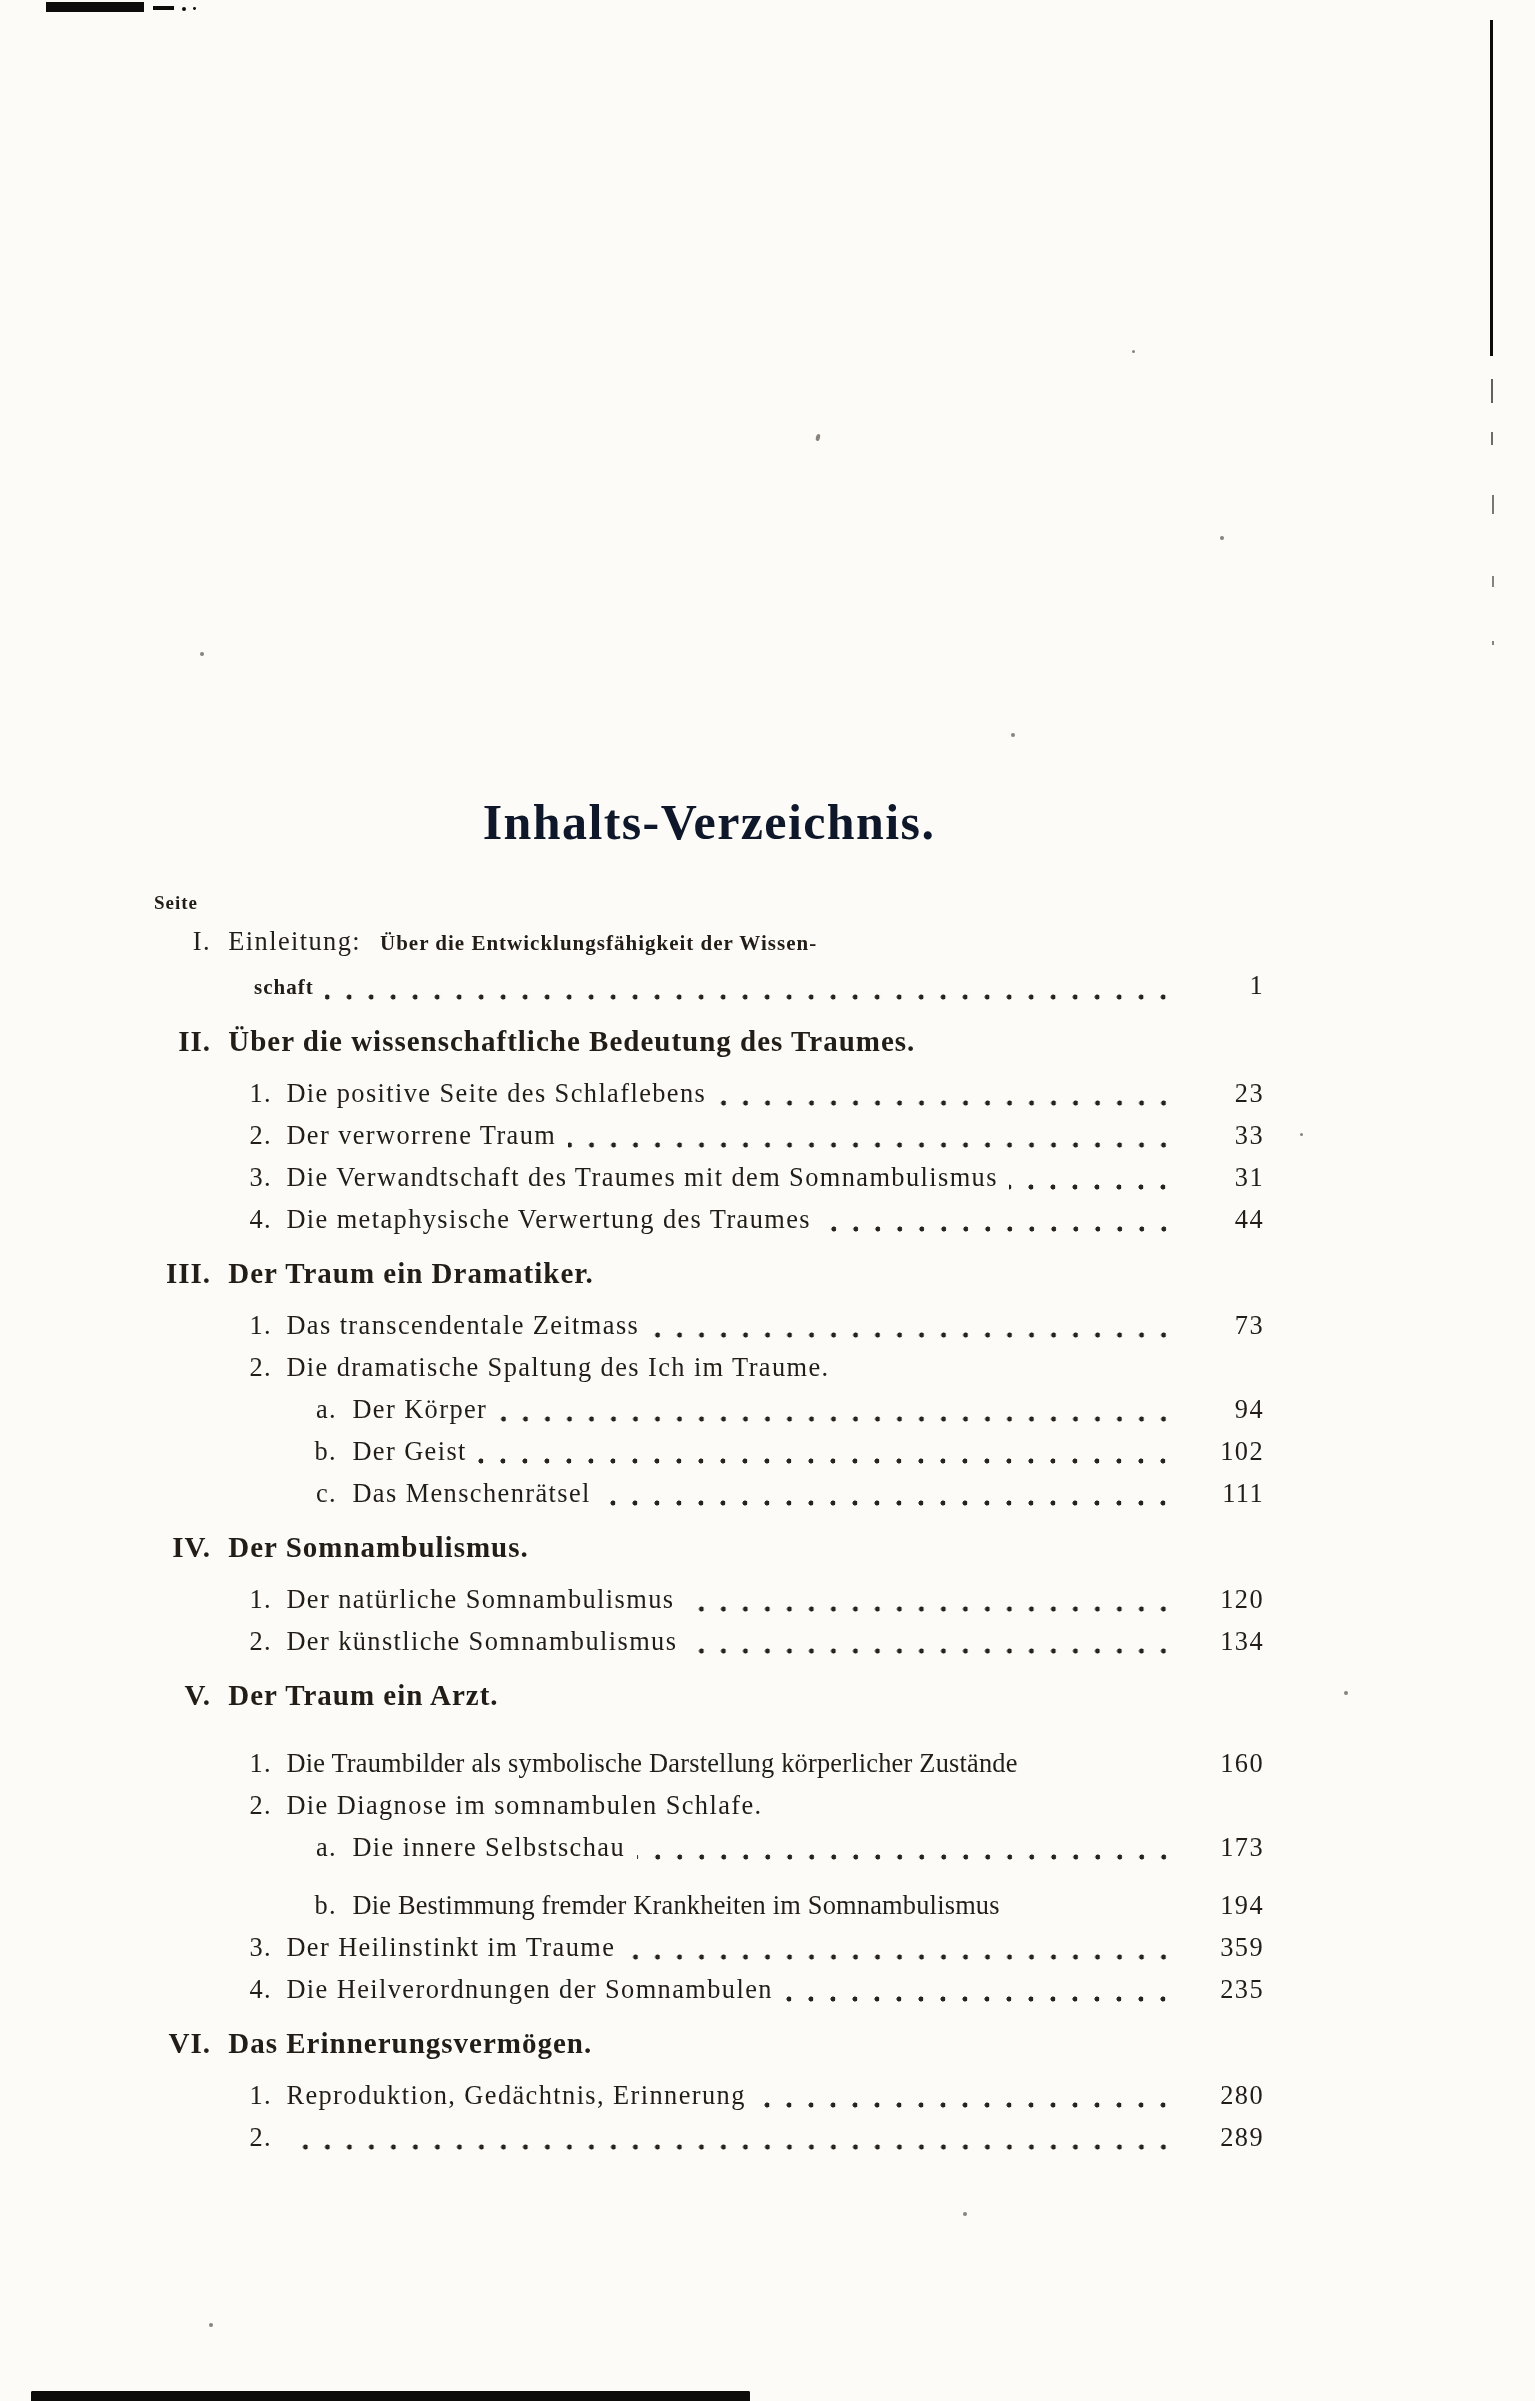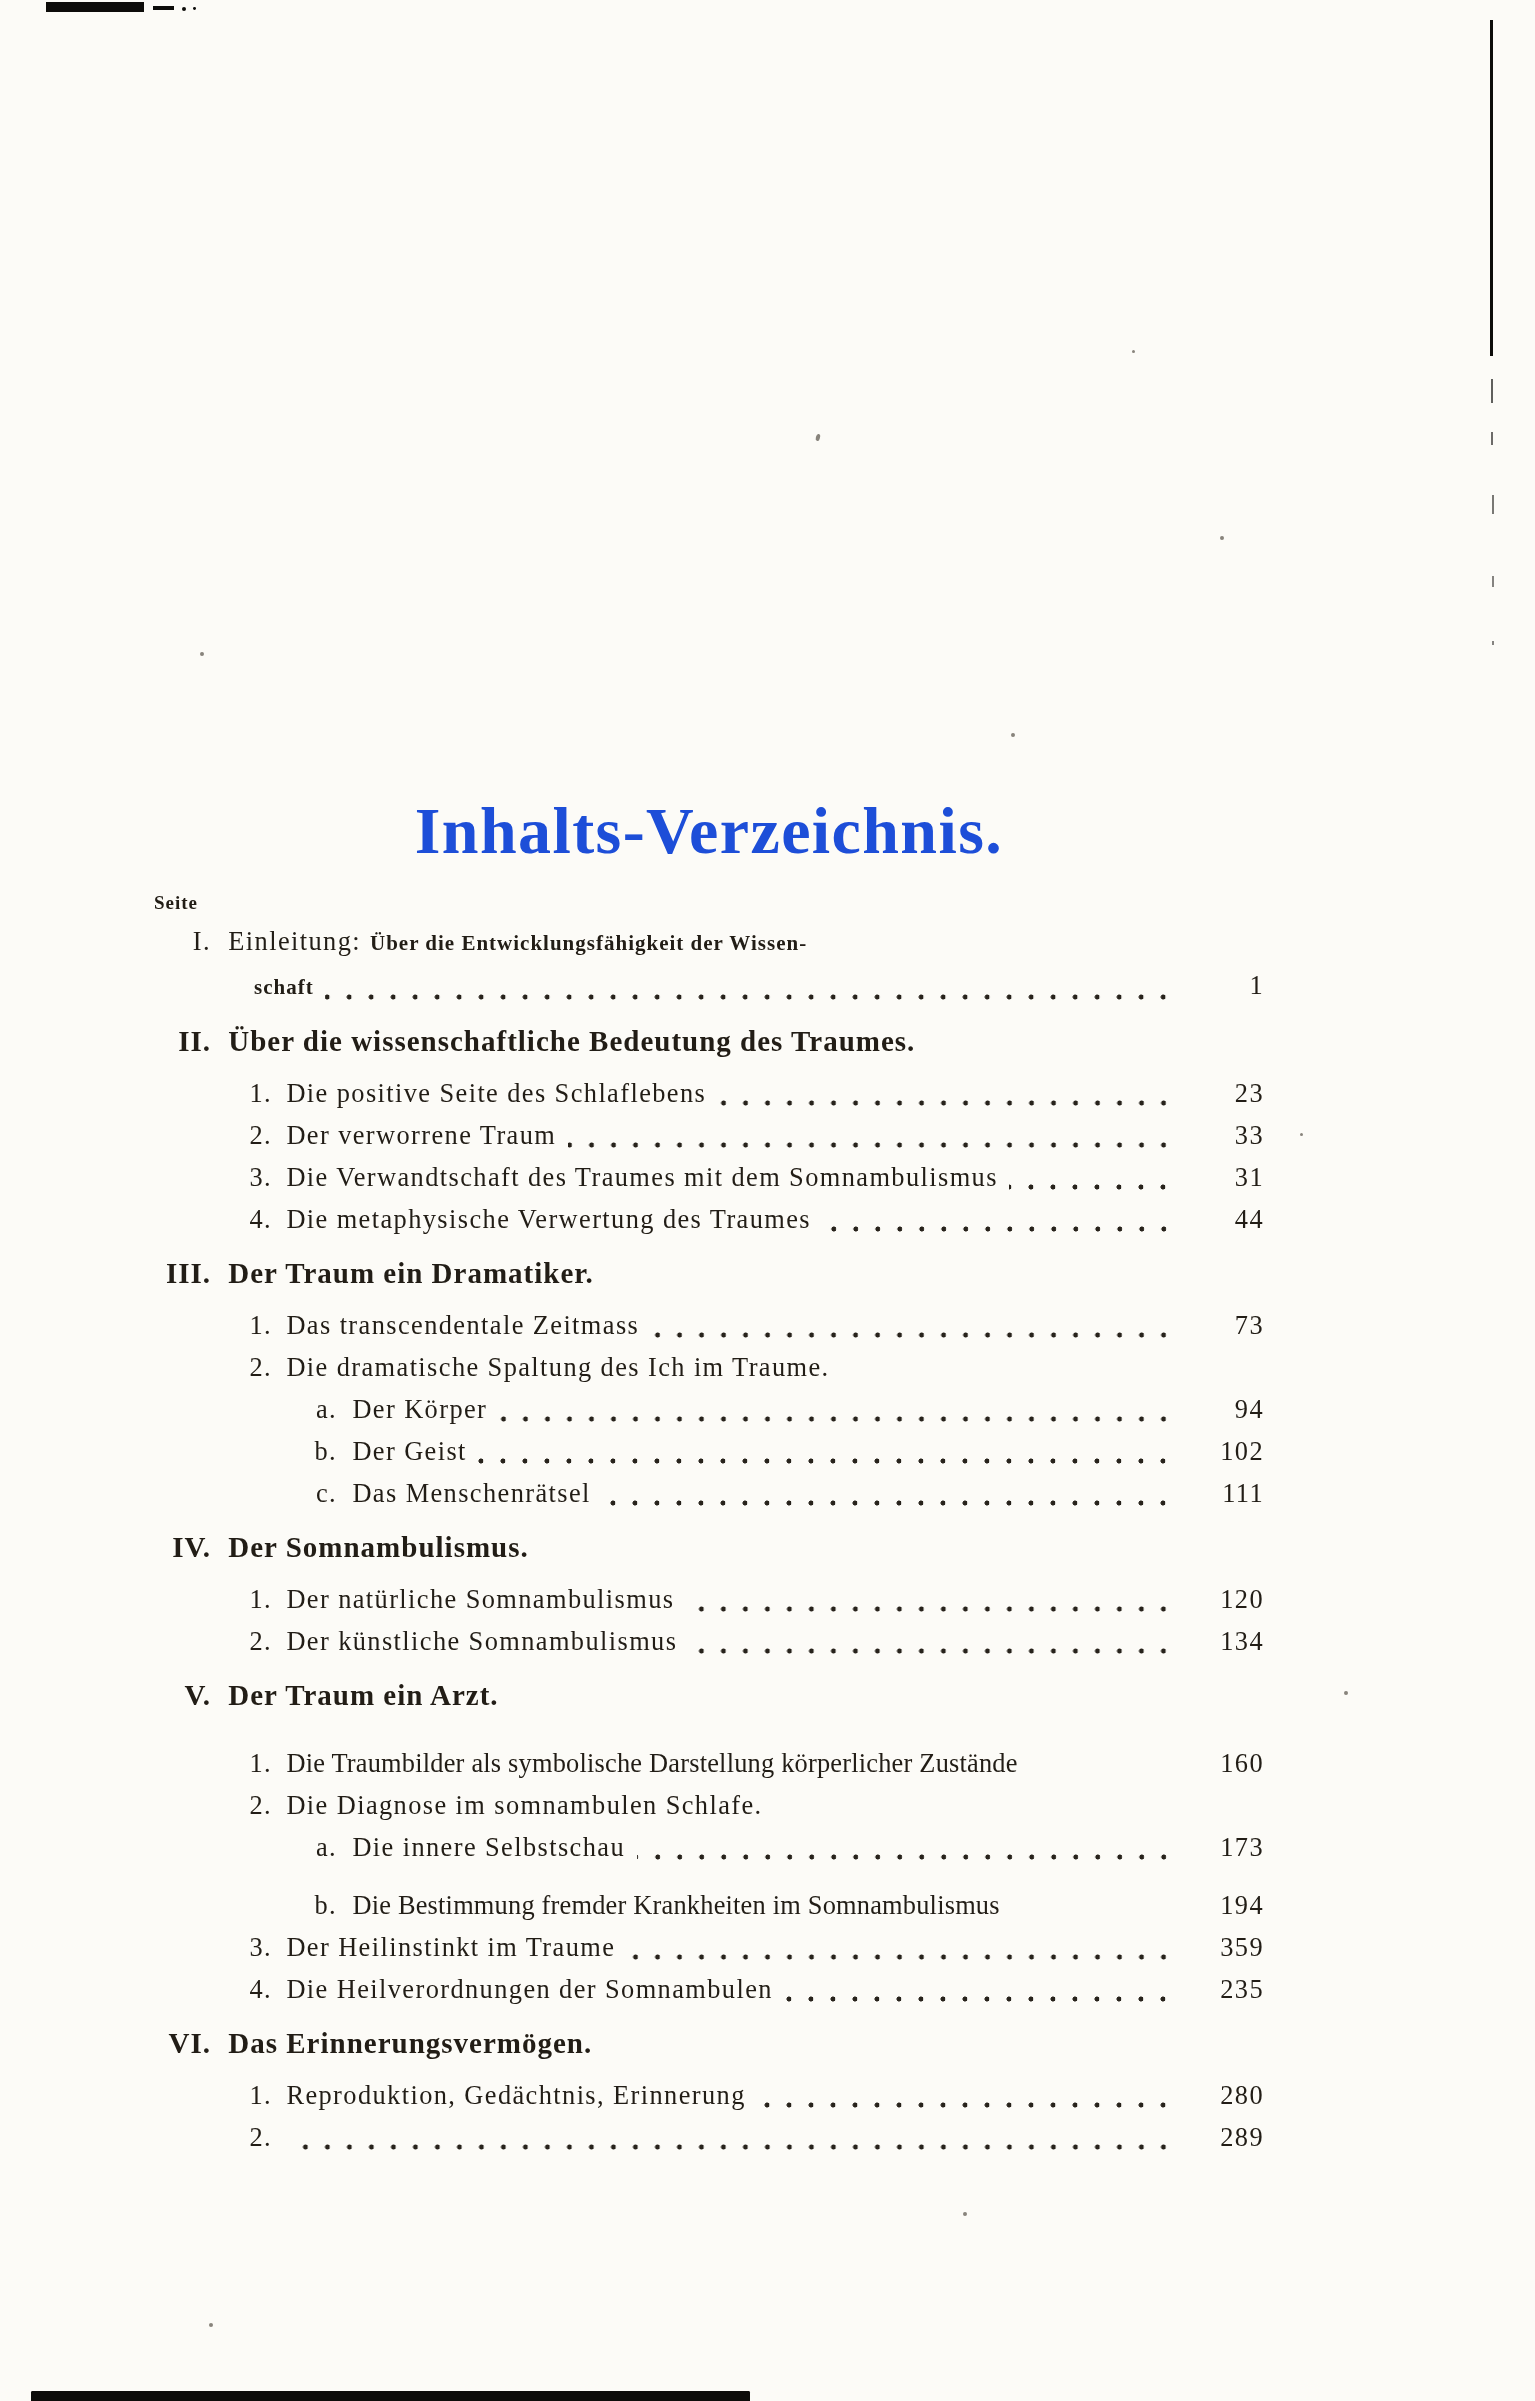--- a/index.html
+++ b/index.html
@@ -39,22 +39,22 @@
   .sp5 { left:1011px; top:733px; width:3.8px;  height:3.8px; }
   .sp6 { left:1344px; top:1691px; width:3.8px;  height:3.8px; }
   .sp7 { left:963px; top:2212px; width:3.8px;  height:3.8px; }
   .sp8 { left:209px;  top:2323px; width:4.3px;  height:4.3px; }
   .sp9 { left:1300px; top:1133px; width:3.4px;  height:3.4px; }
 
   
   .title {
     position:absolute; top:793px; left:154px; width:1110px;
     text-align:center;
-    font-size:66px; letter-spacing:1.4px;
-    color:#1d4ed8;
+    font-size:50px; letter-spacing:1.4px;
+    color:#0f172a;
     white-space:nowrap;
   }
   .seite {
     position:absolute; top:892px; left:154px; width:1108px;
     text-align:left;
     font-size:19px; font-weight:700; letter-spacing:1px;
   }
   .toc {
     position:absolute; top:920px; left:154px; width:1110px;
     font-size:26.4px; letter-spacing:1.4px;
@@ -62,21 +62,21 @@
   .row {
     display:flex; align-items:baseline;
     line-height:42px; min-height:42px;
     white-space:nowrap;
   }
   .num-col {
     flex:0 0 auto; width:57px; text-align:right; margin-right:17.3px;
   }
   .heading { font-weight:700; font-size:29px; letter-spacing:1px; margin:11.5px 0 10.6px;align-items:flex-end; }
   .chapline .bold-part { font-weight:700; font-size:21px; letter-spacing:1px; }
-  .chapline .reg-part  { margin-right:9px; }
+  .chapline .reg-part  { margin-right:19px; }
   .cont-indent { flex:0 0 auto; width:100px; }
 
   .inum { flex:0 0 auto; width:118px; text-align:right; margin-right:14.4px; }
   .item2 .inum { width:183px; margin-right:15.4px; }
   .itext { flex:0 0 auto; }
   .tight { letter-spacing:0.2px;margin-top:16px; }
 
   .leader {
     flex:1 1 auto;
     height:5.8px;

